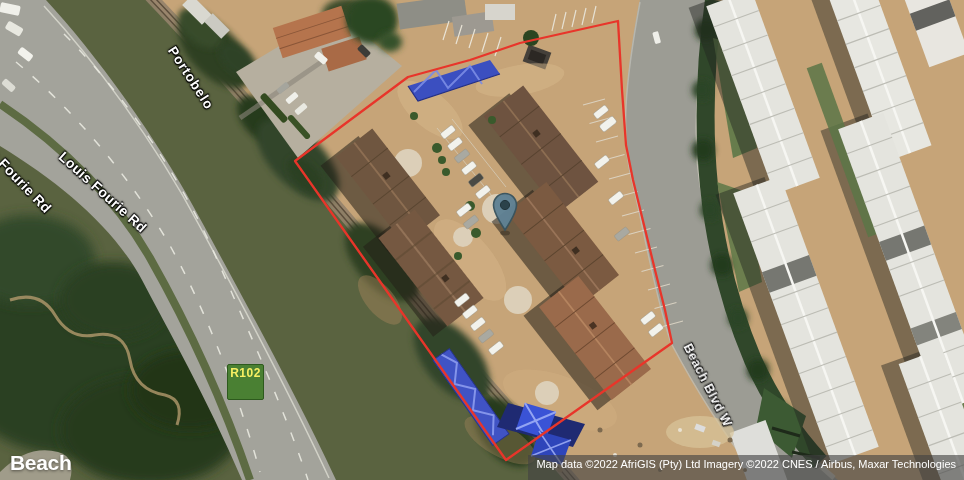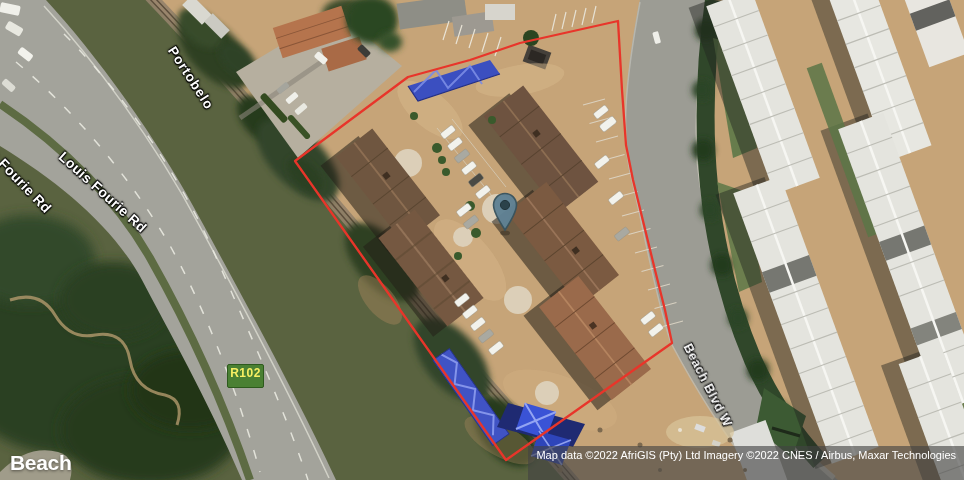--- a/index.html
+++ b/index.html
@@ -3,27 +3,27 @@
 <meta charset="utf-8">
 <style>
   html,body{margin:0;padding:0;background:#222;}
   .stage{position:relative;width:964px;height:480px;overflow:hidden;
          font-family:"Liberation Sans",sans-serif;background:#c6a478;}
   .stage svg.base{position:absolute;left:0;top:0;display:block;}
   .lbl{position:absolute;color:#fff;font-weight:bold;white-space:nowrap;
        transform:translate(-50%,-50%) rotate(var(--rot));
        text-shadow:0 0 2px #000,0 0 3px #000,1px 1px 1px rgba(0,0,0,.9),-1px -1px 1px rgba(0,0,0,.85);
        letter-spacing:.4px;pointer-events:none;}
-  .badge{position:absolute;left:227px;top:364px;width:37px;height:24px;box-sizing:border-box;
+  .badge{position:absolute;left:227px;top:364px;width:37px;height:36px;box-sizing:border-box;
          background:#4a8033;border:1.5px solid #2d5a1d;border-radius:2px;color:#f7ef63;
          font:bold 12px/17px "Liberation Sans",sans-serif;text-align:center;letter-spacing:.5px;}
   .pin{position:absolute;left:492px;top:192px;width:26px;height:40px;opacity:.97;}
   .google{position:absolute;left:10px;bottom:5px;color:#fff;font-size:21px;font-weight:bold;
           letter-spacing:-.3px;text-shadow:0 1px 3px rgba(0,0,0,.5);}
-  .attr{position:absolute;right:0;bottom:0;height:34px;line-height:18px;background:rgba(66,66,66,.62);
+  .attr{position:absolute;right:0;bottom:0;height:25px;line-height:18px;background:rgba(66,66,66,.62);
         color:#fff;font-size:11px;padding:0 8px;white-space:nowrap;}
 </style>
 </head>
 <body>
 
 <div class="stage">
 
 <svg class="base" width="964" height="480" viewBox="0 0 964 480">
   <defs>
     <filter id="soft" x="-40%" y="-40%" width="180%" height="180%">

